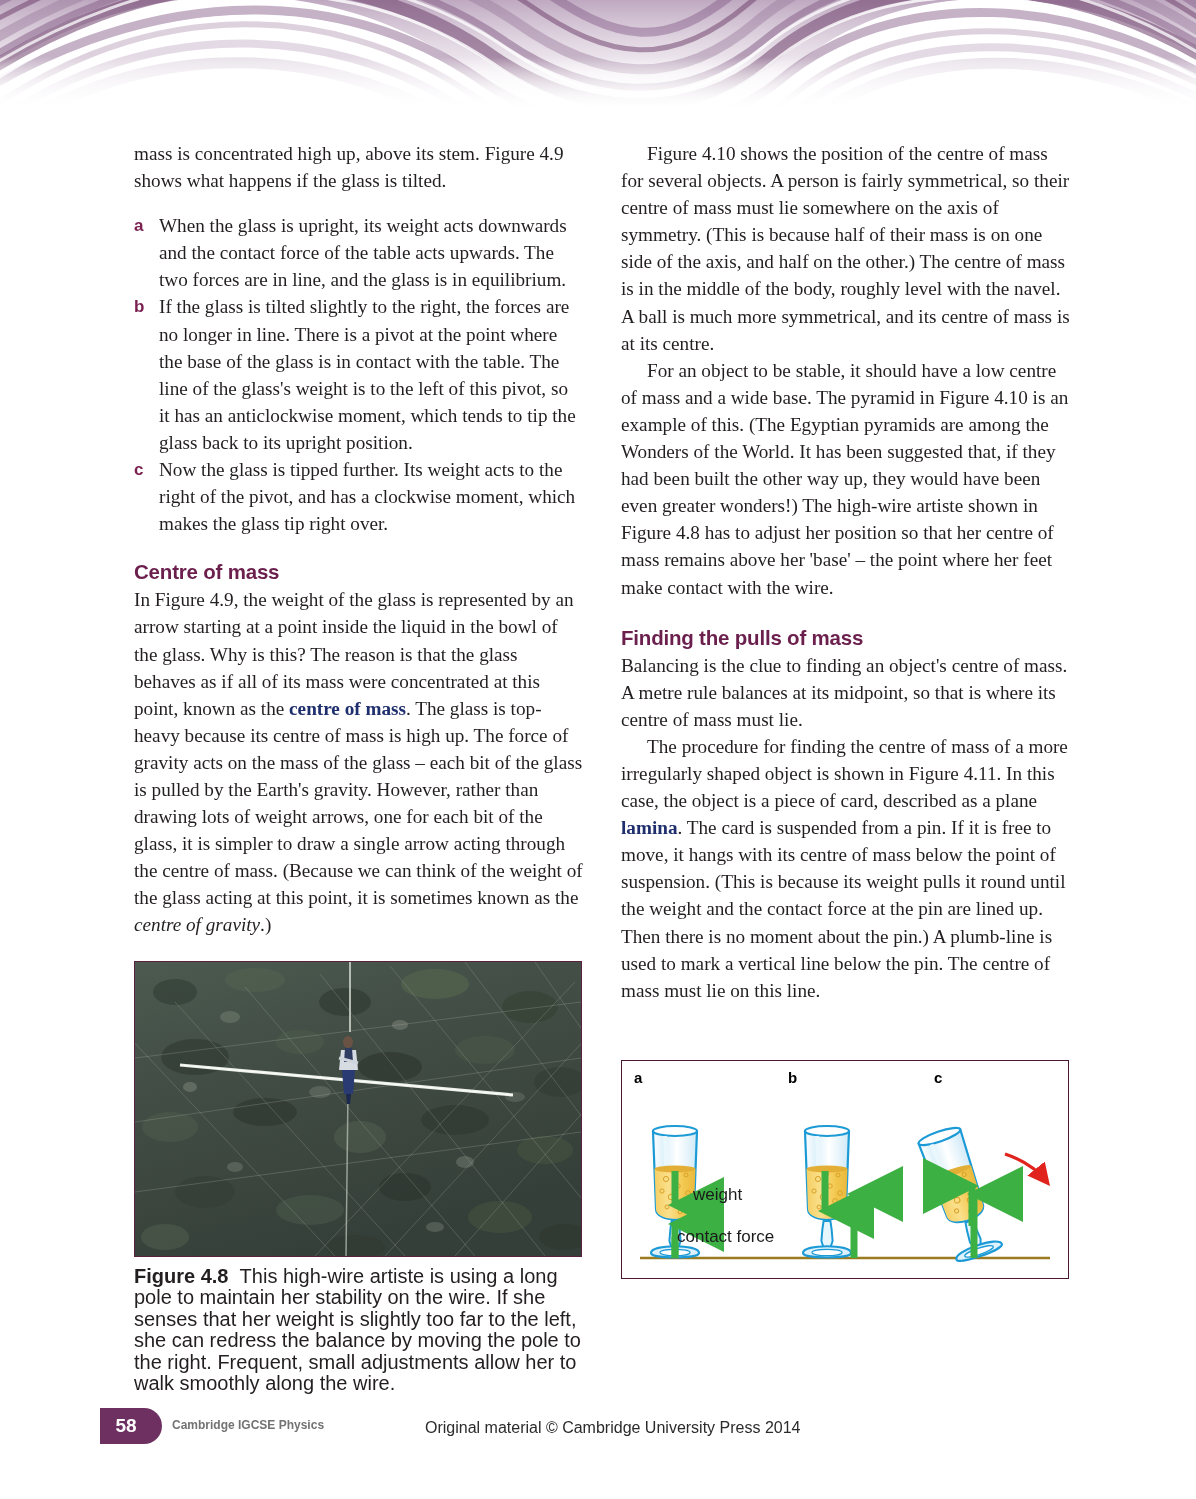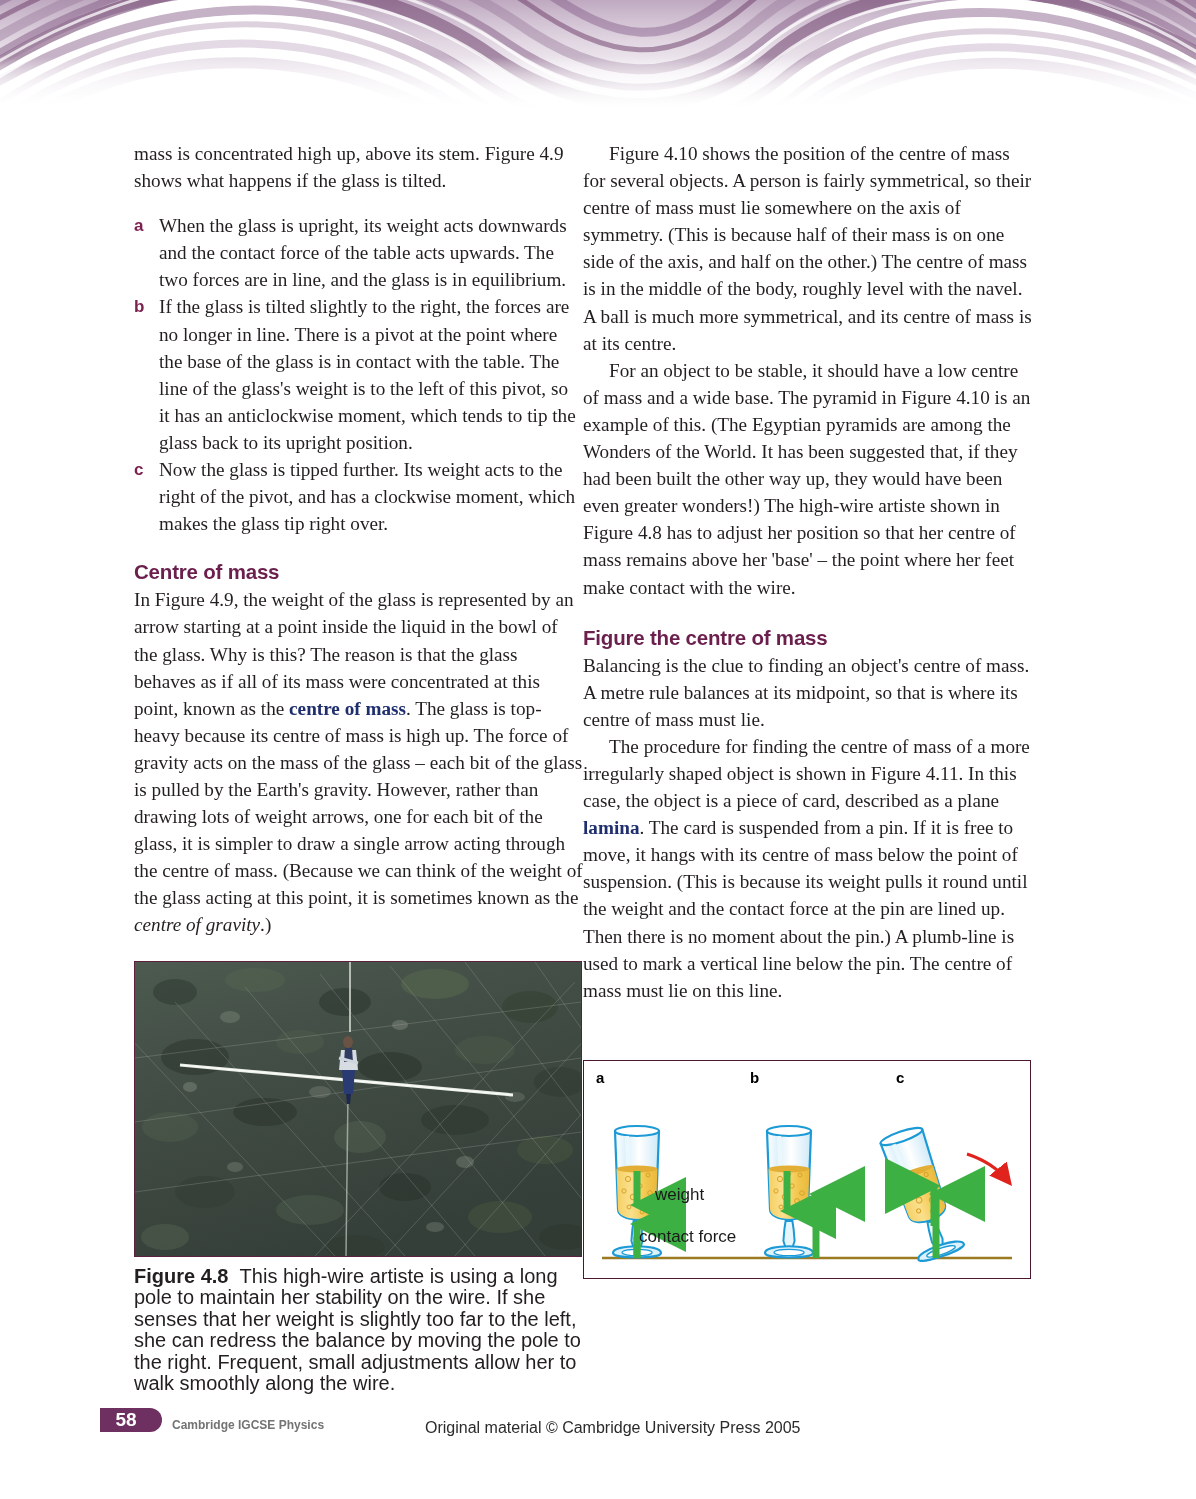--- a/index.html
+++ b/index.html
@@ -28,20 +28,21 @@
 
   
   .page {
     position: absolute;
     top: 140px;
     left: 134px;
     width: 936px;
   }
   .columns {
     display: flex;
+    gap: 38px;
   }
   .col {
     width: 449px;
   }
 
   p {
     margin: 0;
     font-size: 19.2px;
     line-height: 27.1px;
     text-align: left;
@@ -140,21 +141,21 @@
     left: 0;
     top: 1408px;
     width: 1196px;
     height: 46px;
   }
   .pagebadge {
     position: absolute;
     left: 100px;
     top: 0px;
     width: 62px;
-    height: 24px;
+    height: 36px;
     background: #6e3060;
     border-radius: 0 22px 22px 0;
     color: #ffffff;
     font-family: "Liberation Sans", sans-serif;
     font-weight: bold;
     font-size: 19px;
     display: flex;
     align-items: center;
     justify-content: center;
     box-sizing: border-box;
@@ -352,21 +353,21 @@
 
     </div>
 
     <div class="col">
 
       <p class="indent"><span>Figure 4.10 shows the position of the centre of mass for several objects. A person is fairly symmetrical, so their centre of mass must lie somewhere on the axis of symmetry. (This is because half of their mass is on one side of the axis, and half on the other.) The centre of mass is in the middle of the body, roughly level with the navel. A ball is much more symmetrical, and its centre of mass is at its centre.</span></p>
       <p class="indent"><span>For an object to be stable, it should have a low centre of mass and a wide base. The pyramid in Figure 4.10 is an example of this. (The Egyptian pyramids are among the Wonders of the World. It has been suggested that, if they had been built the other way up, they would have been even greater wonders!) The high-wire artiste shown in Figure 4.8 has to adjust her position so that her centre of mass remains above her 'base' – the point where her feet make contact with the wire.</span></p>
 
       <div style="height:24px"></div>
 
-      <h2 class="subhead">Figure the centre of mass</h2>
+      <h2 class="subhead">Finding the pulls of mass</h2>
 
       <p><span>Balancing is the clue to finding an object's centre of mass. A metre rule balances at its midpoint, so that is where its centre of mass must lie.</span></p>
       <p class="indent"><span>The procedure for finding the centre of mass of a more irregularly shaped object is shown in Figure 4.11. In this case, the object is a piece of card, described as a plane </span><span class="keyterm">lamina</span><span>. The card is suspended from a pin. If it is free to move, it hangs with its centre of mass below the point of suspension. (This is because its weight pulls it round until the weight and the contact force at the pin are lined up. Then there is no moment about the pin.) A plumb-line is used to mark a vertical line below the pin. The centre of mass must lie on this line.</span></p>
 
       <div style="height:56px"></div>
 
       <div class="figure-box">
         <svg width="445" height="216" viewBox="0 0 445 216" xmlns="http://www.w3.org/2000/svg">
           <defs>
             <linearGradient id="glassG" x1="0" y1="0" x2="1" y2="0">
@@ -455,14 +456,14 @@
       </div>
 
 
     </div>
   </div>
 </div>
 
 <div class="footer">
   <div class="pagebadge">58</div>
   <div class="runhead">Cambridge IGCSE Physics</div>
-  <div class="copyright">Original material © Cambridge University Press 2005</div>
+  <div class="copyright">Original material © Cambridge University Press 2014</div>
 </div>
 
 </body></html>

